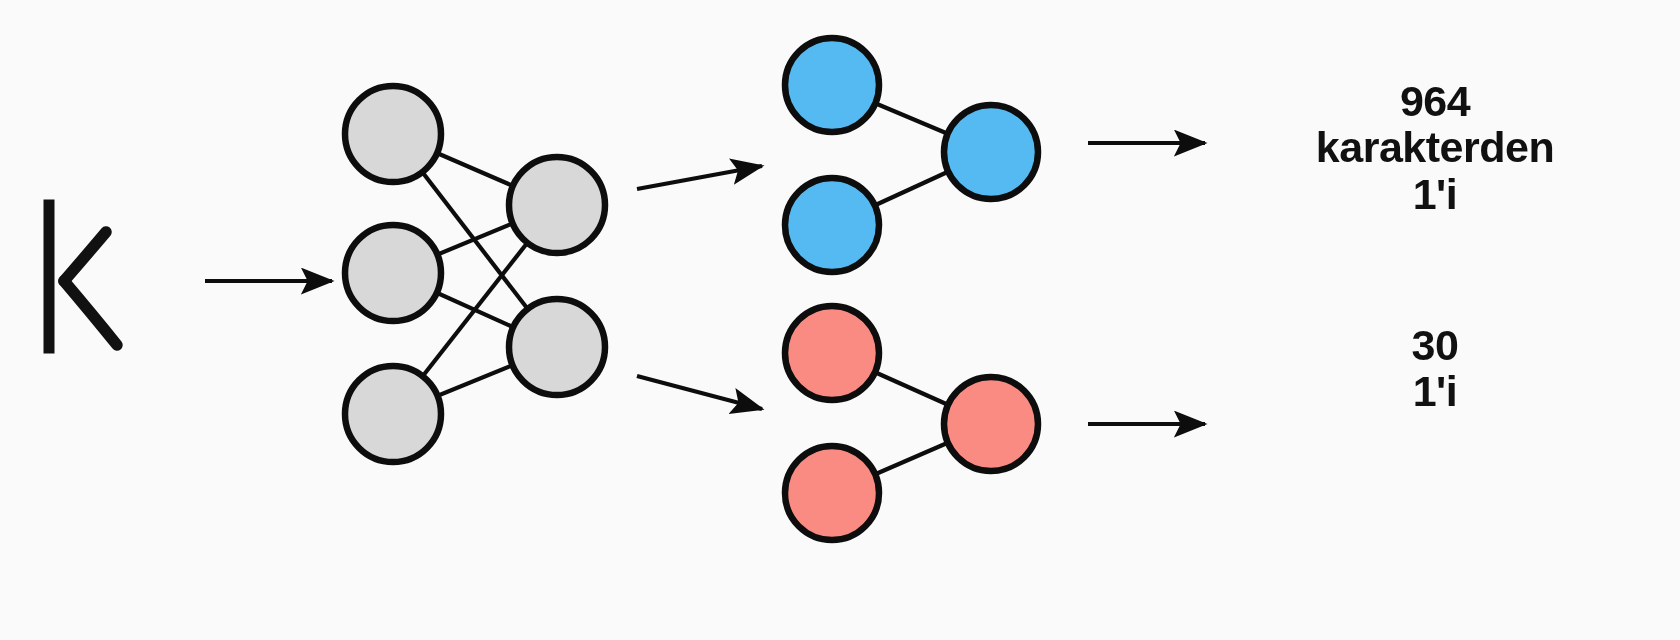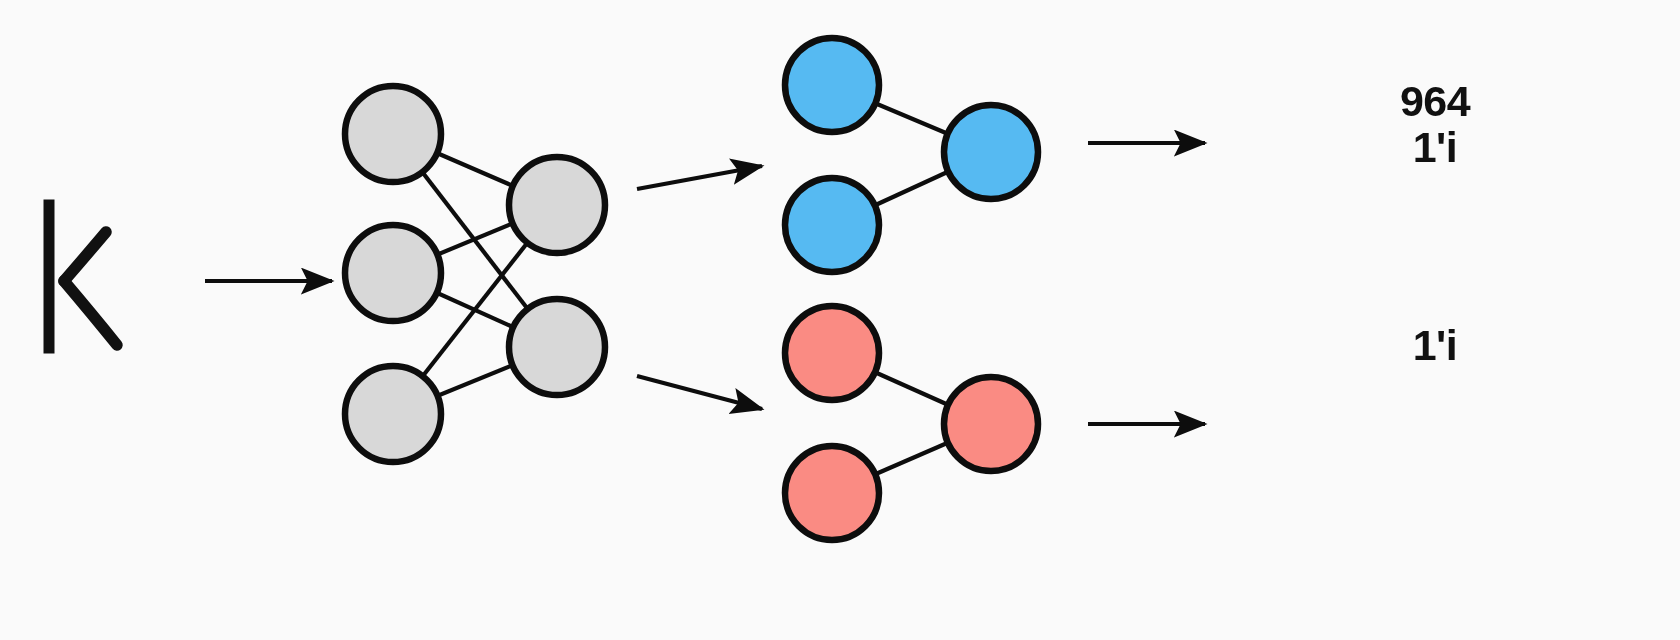--- a/index.html
+++ b/index.html
@@ -103,20 +103,22 @@
         <line x1="832" y1="353" x2="991" y2="424" stroke="#0D0D0D" stroke-width="4.2"></line>
         <line x1="832" y1="493" x2="991" y2="424" stroke="#0D0D0D" stroke-width="4.2"></line>
         <circle cx="832" cy="353" r="47" fill="#FA8B83" stroke="#0D0D0D" stroke-width="6.5"></circle>
         <circle cx="832" cy="493" r="47" fill="#FA8B83" stroke="#0D0D0D" stroke-width="6.5"></circle>
         <circle cx="991" cy="424" r="47" fill="#FA8B83" stroke="#0D0D0D" stroke-width="6.5"></circle>
       </g>
   </svg>
 
   <div class="label-block" id="label-top">
     <span class="lrow">964</span>
+    <span class="lrow">karakterden</span>
     <span class="lrow">1'i</span>
   </div>
 
   <div class="label-block" id="label-bottom">
+    <span class="lrow">30</span>
     <span class="lrow">1'i</span>
   </div>
 
 </div>
 
 </body></html>

